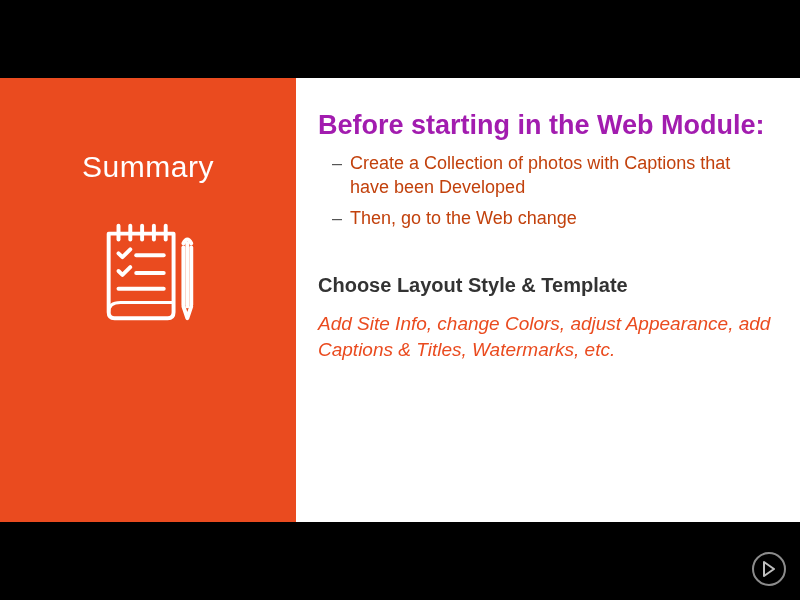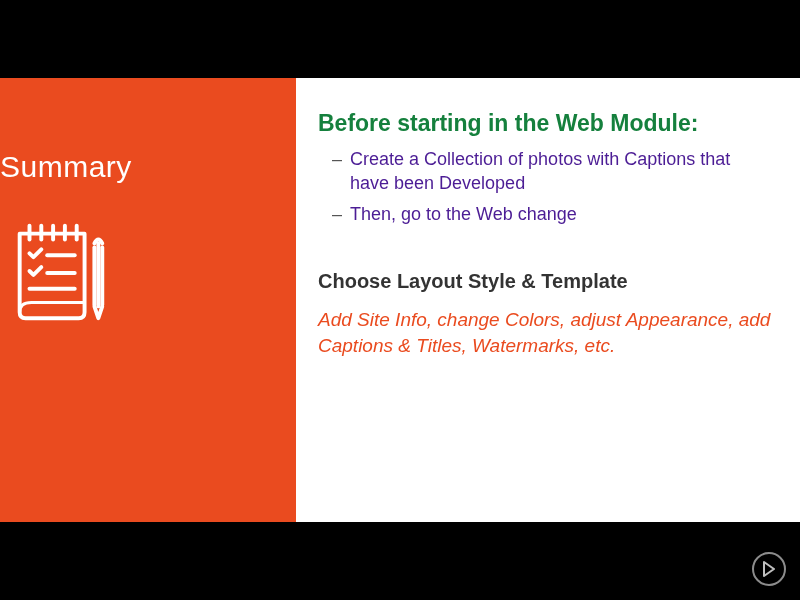--- a/index.html
+++ b/index.html
@@ -1,25 +1,25 @@
 <!DOCTYPE html>
 <html><head>
   <meta charset="utf-8">
   <style>
     * { margin: 0; padding: 0; box-sizing: border-box; }
     html, body { width: 800px; height: 600px; overflow: hidden; font-family: Arial, Helvetica, sans-serif; }
     .stage { width: 800px; height: 600px; background: #000; position: relative; }
     .slide { position: absolute; left: 0; top: 78px; width: 800px; height: 444px; background: #fff; display: flex; }
-    .left-panel { width: 296px; height: 100%; background: #ea4b1f; display: flex; flex-direction: column; padding-top: 72px; }
+    .left-panel { width: 296px; height: 100%; background: #ea4b1f; display: flex; flex-direction: column; align-items: center; padding-top: 72px; }
     .left-title { color: #fff; font-size: 30px; font-weight: 300; letter-spacing: 0.5px; }
     .icon-wrap { margin-top: 28px; }
     .right-panel { flex: 1; padding: 32px 28px 20px 22px; color: #3a3a3a; }
-    .heading1 { font-size: 23px; font-weight: 700; color: #15803d; margin-bottom: 10px; }
+    .heading1 { font-size: 27px; font-weight: 700; color: #a21caf; margin-bottom: 10px; }
     .bullets { list-style: none; margin: 0 0 18px 18px; }
-    .bullets li { font-size: 18px; color: #4c1d95; line-height: 1.35; margin-bottom: 6px; position: relative; padding-left: 14px; }
+    .bullets li { font-size: 18px; color: #c2410c; line-height: 1.35; margin-bottom: 6px; position: relative; padding-left: 14px; }
     .bullets li::before { content: "–"; position: absolute; left: -4px; top: 0; color: #555; }
     .heading2 { font-size: 20px; font-weight: 700; color: #333; margin-bottom: 14px; margin-top: 44px; }
     .highlight { font-size: 19px; color: #ea4b1f; line-height: 1.4; font-weight: 500; font-style: italic; }
     .watermark { position: absolute; left: 208px; top: 312px; font-size: 30px; font-weight: 700; color: #f3b51a; letter-spacing: 1px; opacity: 0.8; text-shadow: 0 0 2px rgba(0,0,0,0.05); z-index: 5; }
     .play-btn { position: absolute; right: 14px; bottom: 14px; width: 34px; height: 34px; border-radius: 50%; border: 2px solid rgba(255,255,255,0.55); display: flex; align-items: center; justify-content: center; z-index: 6; cursor: pointer; }
     .play-btn svg { display: block; }
   </style>
 </head>
 <body>
 

